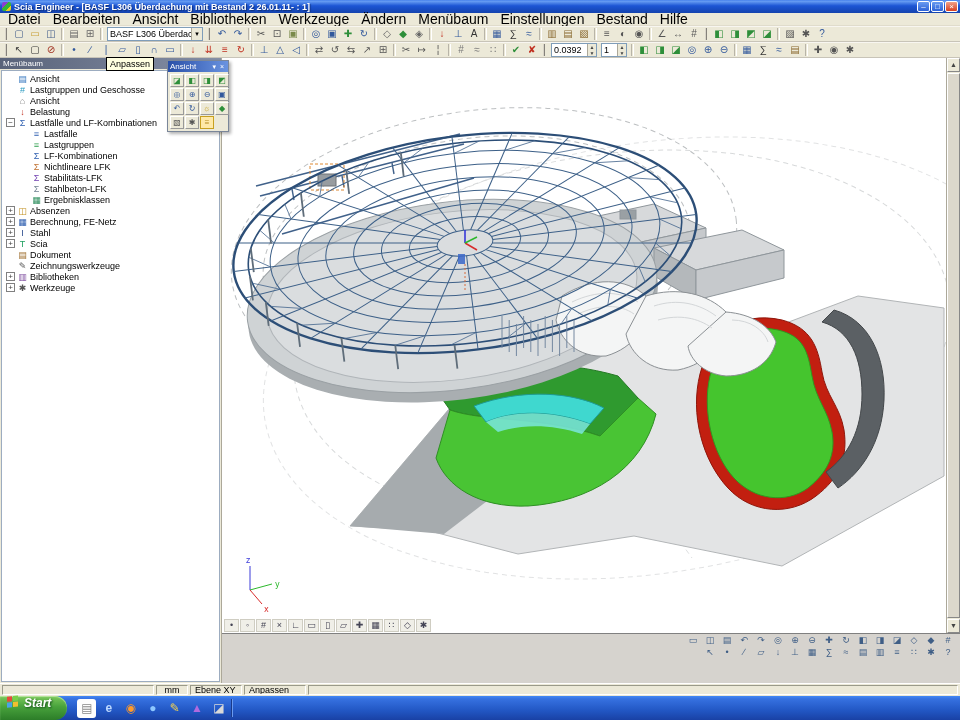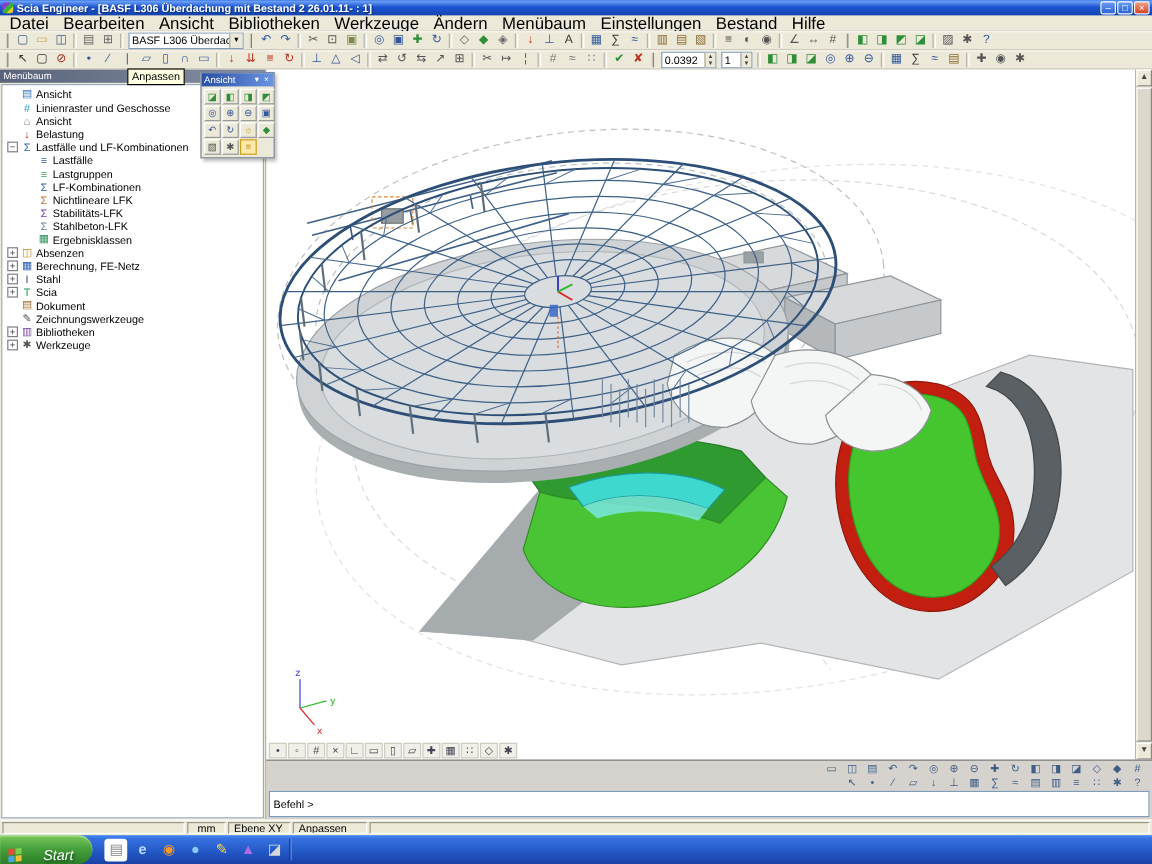--- a/index.html
+++ b/index.html
@@ -84,21 +84,21 @@
   .sseg{border:1px solid;border-color:#9a9a8a #fff #fff #9a9a8a;font-size:9px;padding:0 4px;display:flex;align-items:center;
     overflow:hidden;white-space:nowrap}
   .sseg:nth-of-type(1){width:152px}
   .sseg:nth-of-type(2){width:32px;justify-content:center}
   .sseg:nth-of-type(3){width:52px}
   .sseg:nth-of-type(4){width:62px}
   .sseg:nth-of-type(5){flex:1}
   
   .taskbar{position:absolute;left:0;top:696px;width:960px;height:24px;display:flex;align-items:center;
     background:linear-gradient(180deg,#4288f5 0%,#3671e0 12%,#2257c4 60%,#1941a5 100%)}
-  .start{height:24px;flex:none;padding:0 16px 0 7px;display:flex;align-items:flex-end;gap:16px;color:#fff;font-weight:normal;
+  .start{height:24px;flex:none;padding:0 16px 0 7px;display:flex;align-items:flex-start;gap:4px;color:#fff;font-weight:bold;
     font-style:italic;font-size:12px;border-radius:0 12px 12px 0;text-shadow:1px 1px 2px #14501a;
     background:linear-gradient(180deg,#7cc95c 0%,#48a23c 45%,#2c7d28 100%);box-shadow:inset 0 1px 1px #b8e6a0}
   .flag{width:13px;height:13px;display:grid;grid-template-columns:5px 5px;grid-template-rows:5px 5px;gap:1px;transform:skewY(-6deg)}
   .flag i{display:block}
   .flag i:nth-child(1){background:#e84a3a}.flag i:nth-child(2){background:#7ad04a}
   .flag i:nth-child(3){background:#4aa2e8}.flag i:nth-child(4){background:#f0c030}
   .quicklaunch{display:flex;gap:3px;margin-left:10px;align-items:center}
   .qlicon{width:19px;height:19px;border-radius:3px;font-size:12px;line-height:18px;text-align:center;font-weight:bold}
   .qldiv{width:1px;height:18px;background:#1a3a8a;margin:0 3px;box-shadow:1px 0 0 #6a9af0}
 </style>
@@ -268,21 +268,21 @@
     </div>
     <div class="tree" id="tree">
         <div class="trow" style="padding-left: 4px;">
           <span class="tog none"></span>
           <span class="tico" style="color: rgb(58, 122, 192);">▤</span>
           <span class="tlabel">Ansicht</span>
         </div>
         <div class="trow" style="padding-left: 4px;">
           <span class="tog none"></span>
           <span class="tico" style="color: rgb(42, 154, 192);">#</span>
-          <span class="tlabel">Linienraster und Geschosse</span>
+          <span class="tlabel">Lastgruppen und Geschosse</span>
         </div>
         <div class="trow" style="padding-left: 4px;">
           <span class="tog none"></span>
           <span class="tico" style="color: rgb(119, 119, 119);">⌂</span>
           <span class="tlabel">Ansicht</span>
         </div>
         <div class="trow" style="padding-left: 4px;">
           <span class="tog none"></span>
           <span class="tico" style="color: rgb(192, 48, 32);">↓</span>
           <span class="tlabel">Belastung</span>
@@ -618,23 +618,20 @@
         <span class="cicon">▦</span>
         <span class="cicon">∑</span>
         <span class="cicon">≈</span>
         <span class="cicon">▤</span>
         <span class="cicon">▥</span>
         <span class="cicon">≡</span>
         <span class="cicon">∷</span>
         <span class="cicon">✱</span>
         <span class="cicon">?</span>
       </div>
-    <div class="cmd-input">
-      <span>Befehl &gt;</span>
-    </div>
   </div>
 
   <div class="statusbar" id="statusbar">
       <div class="sseg"></div>
       <div class="sseg">mm</div>
       <div class="sseg">Ebene XY</div>
       <div class="sseg">Anpassen</div>
       <div class="sseg"></div>
     </div>
 

